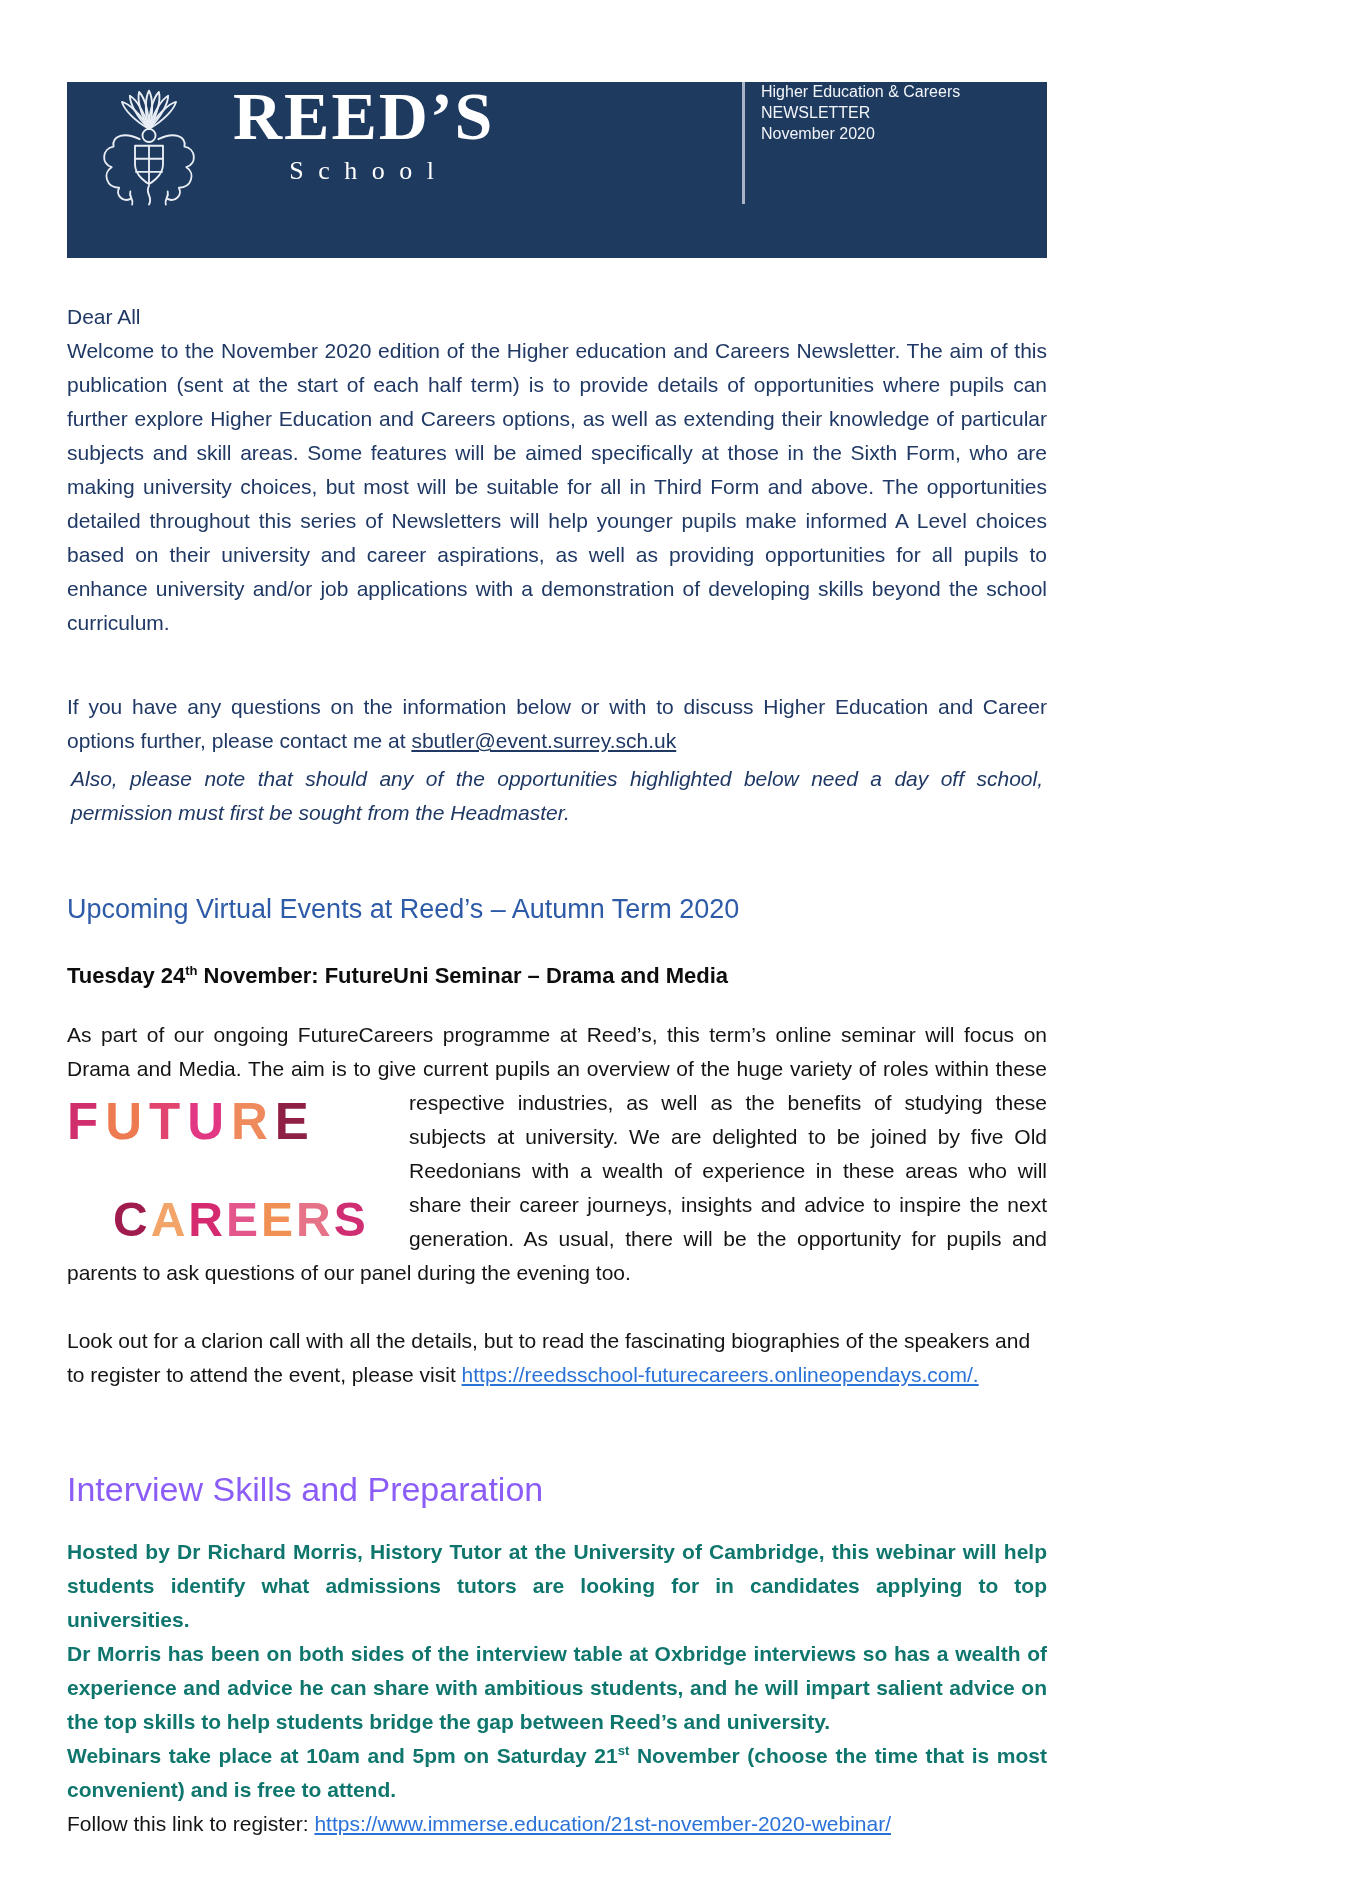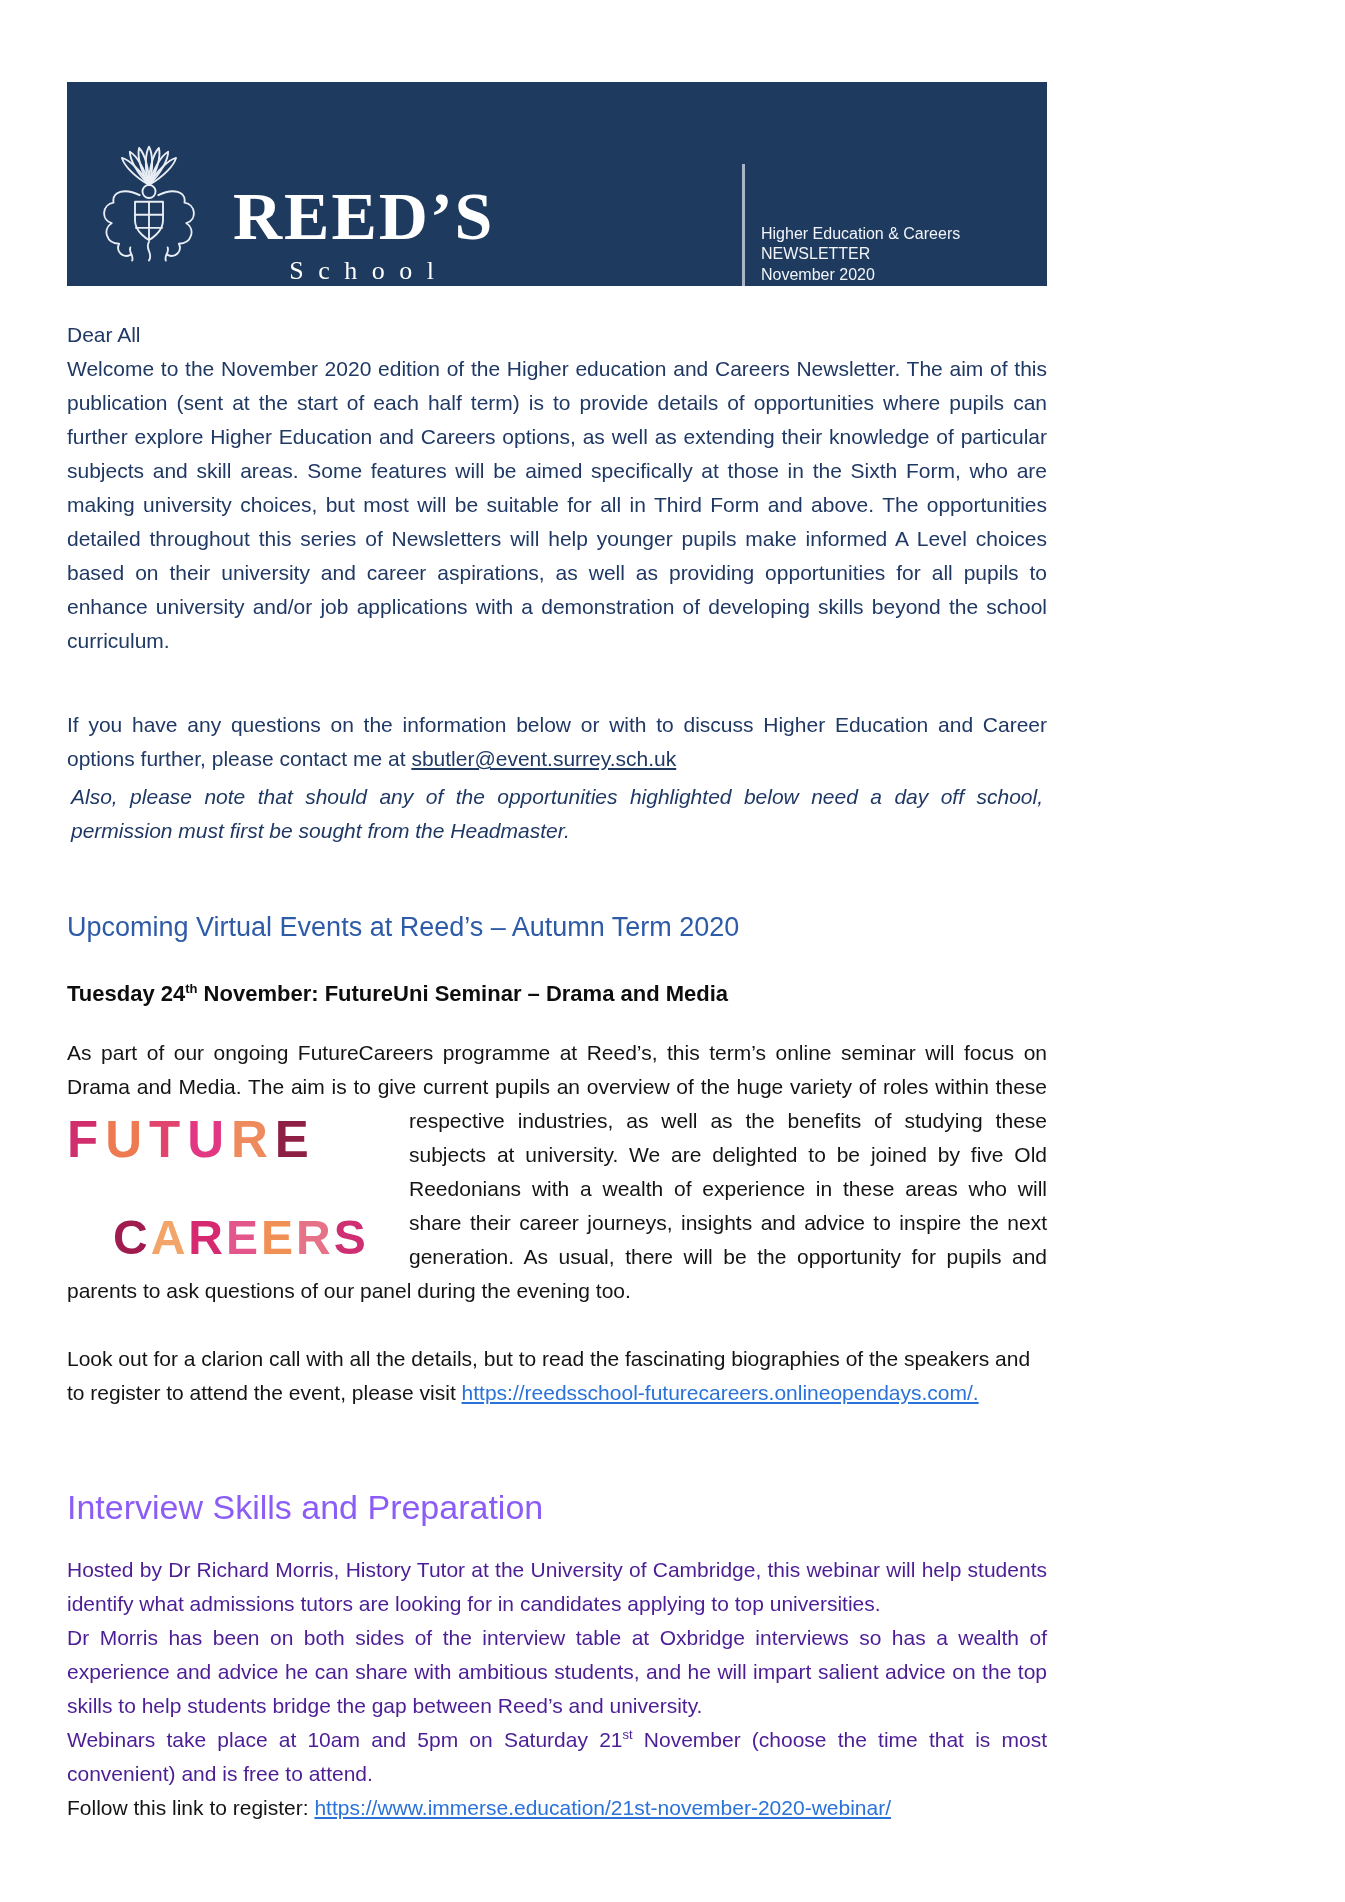--- a/index.html
+++ b/index.html
@@ -12,23 +12,23 @@
   }
   .page {
     position:absolute;
     left:67px; top:82px;
     width:980px;
   }
 
   
   .banner {
     background:#1e3a5f;
-    height:204px;
+    height:176px;
     display:flex;
-    align-items:flex-end;
+    align-items:flex-start;
     padding:0 24px 0 26px;
     box-sizing:border-box;
   }
   .crest { width:112px; height:148px; flex:0 0 auto; }
   .name-block {
     margin-left:28px;
     display:flex; flex-direction:column; align-items:center;
     color:#ffffff;
   }
   .reeds-name {
@@ -52,21 +52,21 @@
   }
   .banner-right {
     width:262px;
     margin-left:16px;
     color:#f2f5f9;
     font-size:16px;
     line-height:1.3;
   }
 
   
-  .greeting { margin-top:32px; font-size:21px; line-height:34px; color:#1f3864; }
+  .greeting { margin-top:42px; font-size:21px; line-height:34px; color:#1f3864; }
   .intro-para {
     margin:0; font-size:21px; line-height:34px; color:#1f3864;
     text-align:justify;
   }
   .contact-para {
     margin:50px 0 0 0; font-size:21px; line-height:34px; color:#1f3864;
     text-align:justify;
   }
   .email-link { color:#1f3864; text-decoration:underline; cursor:pointer; }
   .note-italic {
@@ -110,22 +110,23 @@
   .web-link { color:#2a72d8; text-decoration:underline; cursor:pointer; }
 
   .interview-heading {
     clear:both;
     margin:78px 0 0 0;
     font-size:34px; font-weight:400;
     color:#8b5cf6;
   }
   .interview-para {
     margin:26px 0 0 0;
-    font-size:21px; line-height:34px; color:#4c1d95;
+    font-size:21px; line-height:34px; color:#0f766e;
     text-align:justify;
+    font-weight:bold;
   }
   .interview-para + .interview-para { margin-top:0; }
   .follow-para {
     margin:0; font-size:21px; line-height:34px; color:#141414;
   }
 </style>
 </head>
 <body>
 
 <div class="page">

